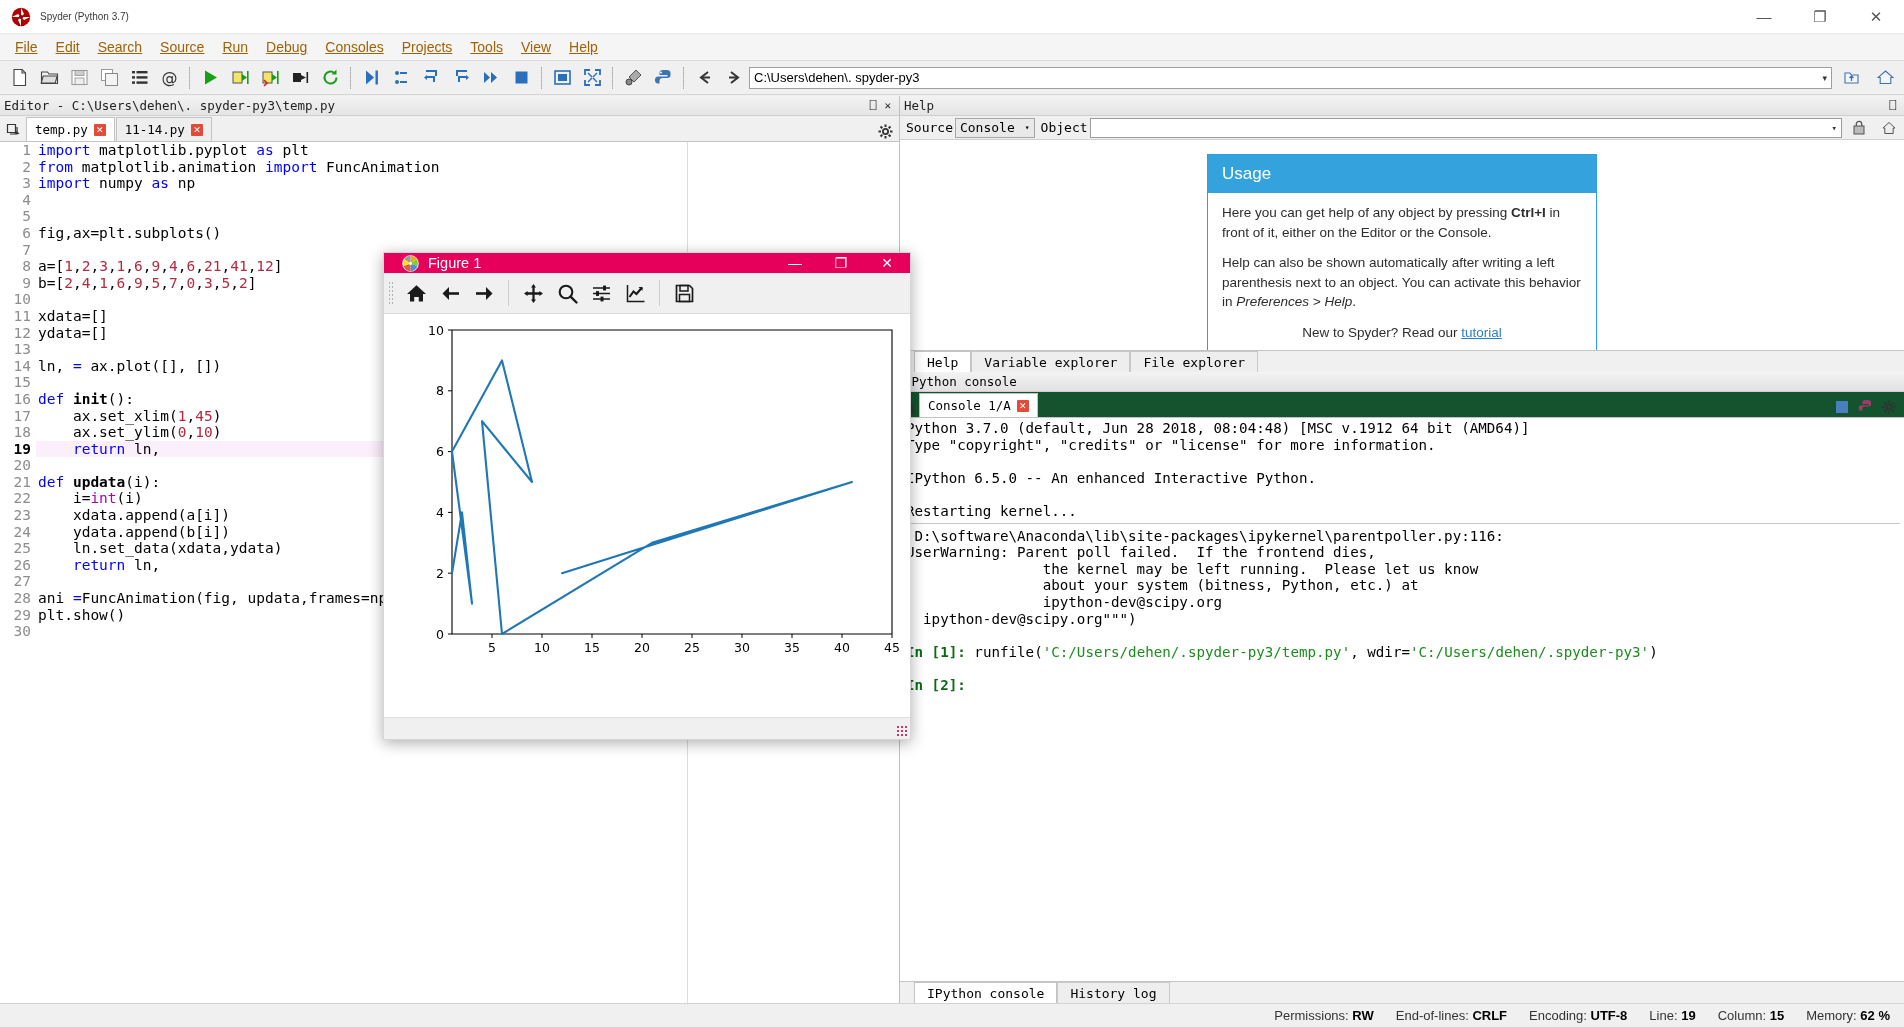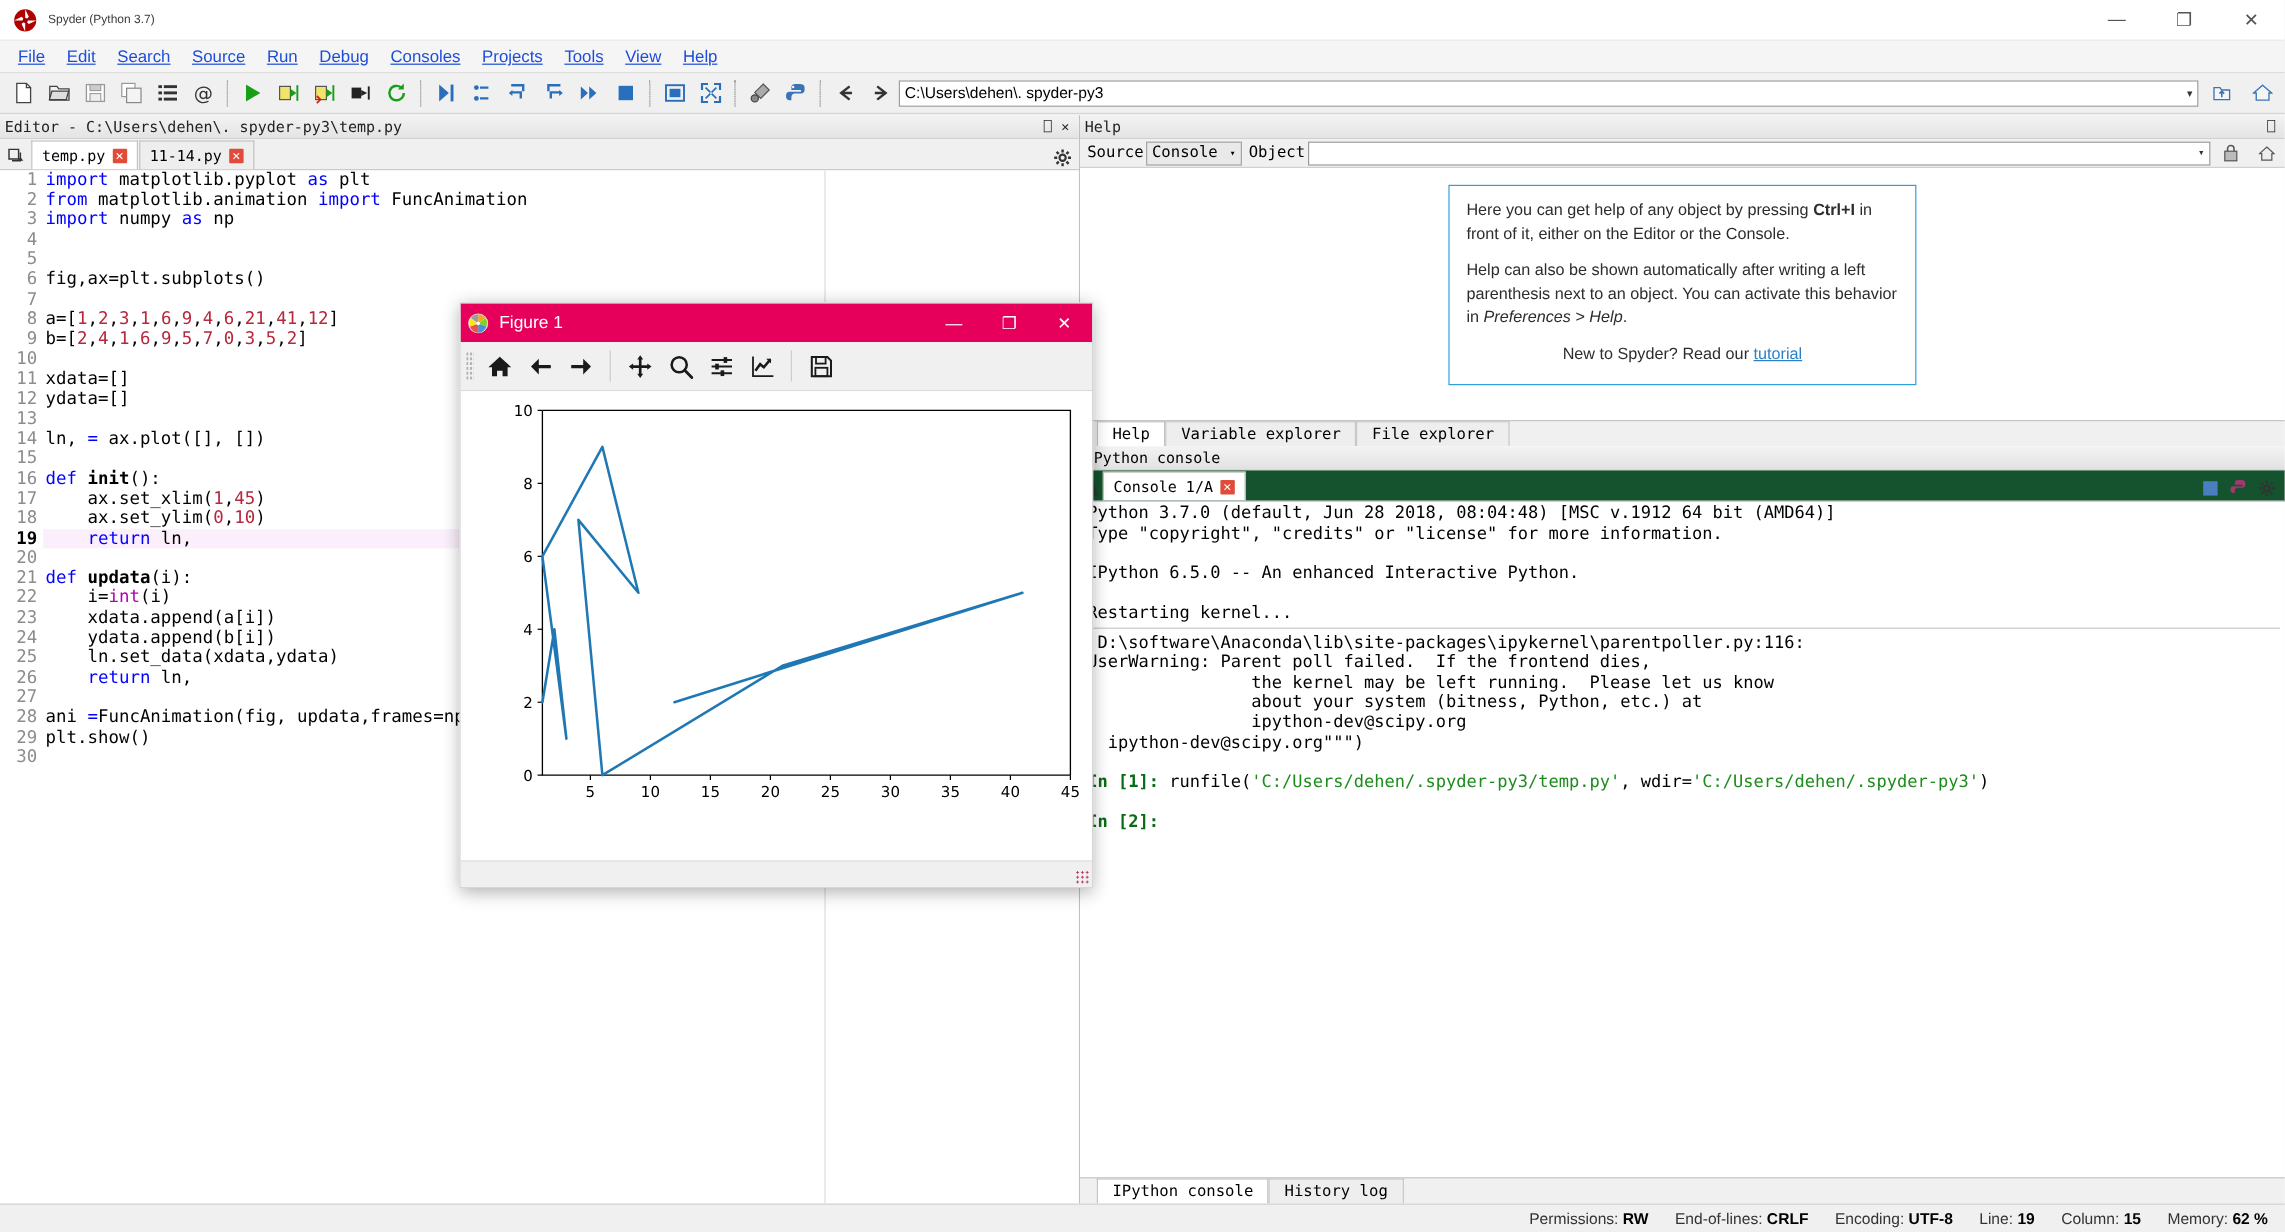--- a/index.html
+++ b/index.html
@@ -27,21 +27,21 @@
     width: 56px; height: 34px; display: flex; align-items: center; justify-content: center;
     color: #555; font-size: 15px;
   }
 
   
   .menubar {
     height: 27px; background: #f5f5f5; display: flex; align-items: center;
     padding-left: 6px; border-bottom: 1px solid #dcdcdc;
   }
   .menu-item {
-    padding: 3px 9px; font-size: 14px; color: #1d4ed8;
+    padding: 3px 9px; font-size: 14px; color: #a16207;
   }
   .menu-item u { text-decoration: underline; }
 
   
   .toolbar {
     height: 34px; background: #f0f0f0; display: flex; align-items: center;
     padding-left: 4px; border-bottom: 1px solid #d4d4d4; gap: 0px;
   }
   .tb-btn {
     width: 30px; height: 28px; display: flex; align-items: center; justify-content: center;
@@ -169,22 +169,22 @@
   .statusbar b { font-weight: bold; color: #000; }
 
   
   .figwin {
     position: absolute; left: 383px; top: 252px; width: 528px; height: 488px;
     background: #fdfdfd; border: 1px solid #d6d6d6;
     box-shadow: 0 3px 14px rgba(0,0,0,.32);
     display: flex; flex-direction: column;
   }
   .fig-title {
-    height: 32px; background: #e6005c; display: flex; align-items: center;
-    color: #fff; font-size: 14.5px; padding-left: 6px; gap: 9px;
+    height: 20px; background: #e6005c; display: flex; align-items: center;
+    color: #fff; font-size: 14.5px; padding-left: 18px; gap: 9px;
   }
   .fig-title .fbtns { margin-left: auto; display: flex; height: 35px; }
   .fig-title .fbtn { width: 46px; height: 35px; display: flex; align-items: center;
                      justify-content: center; font-size: 14px; }
   .fig-toolbar {
     height: 41px; background: #f0f0f0; display: flex; align-items: center;
     border-bottom: 1px solid #dadada; padding-left: 4px;
   }
   .fig-toolbar .grip { width: 7px; height: 24px;
      background-image: radial-gradient(#b0b0b0 1px, transparent 1px);
@@ -512,20 +512,21 @@
               </svg>
           </span>
           <span class="tb-btn">
             <svg width="14" height="14" viewBox="0 0 14 14">
                 <path d="M7 1.5 L13 7h-1.8v5.5H2.8V7H1z" fill="#eee" stroke="#555" stroke-width="1"></path>
               </svg>
           </span>
         </div>
         <div class="help-body">
           <div class="usage-card">
+            <div class="usage-head">Usage</div>
             <div class="usage-body">
               <p><span>Here you can get help of any object by pressing </span><b>Ctrl+I</b><span> in front of it, either on the Editor or the Console.</span></p>
               <p><span>Help can also be shown automatically after writing a left parenthesis next to an object. You can activate this behavior in </span><i>Preferences &gt; Help</i><span>.</span></p>
               <p class="ctr"><span>New to Spyder? Read our </span><a>tutorial</a></p>
             </div>
           </div>
         </div>
         <div class="console-tabs">
           <div class="ctab">Help</div>
           <div class="ctab inactive">Variable explorer</div>

